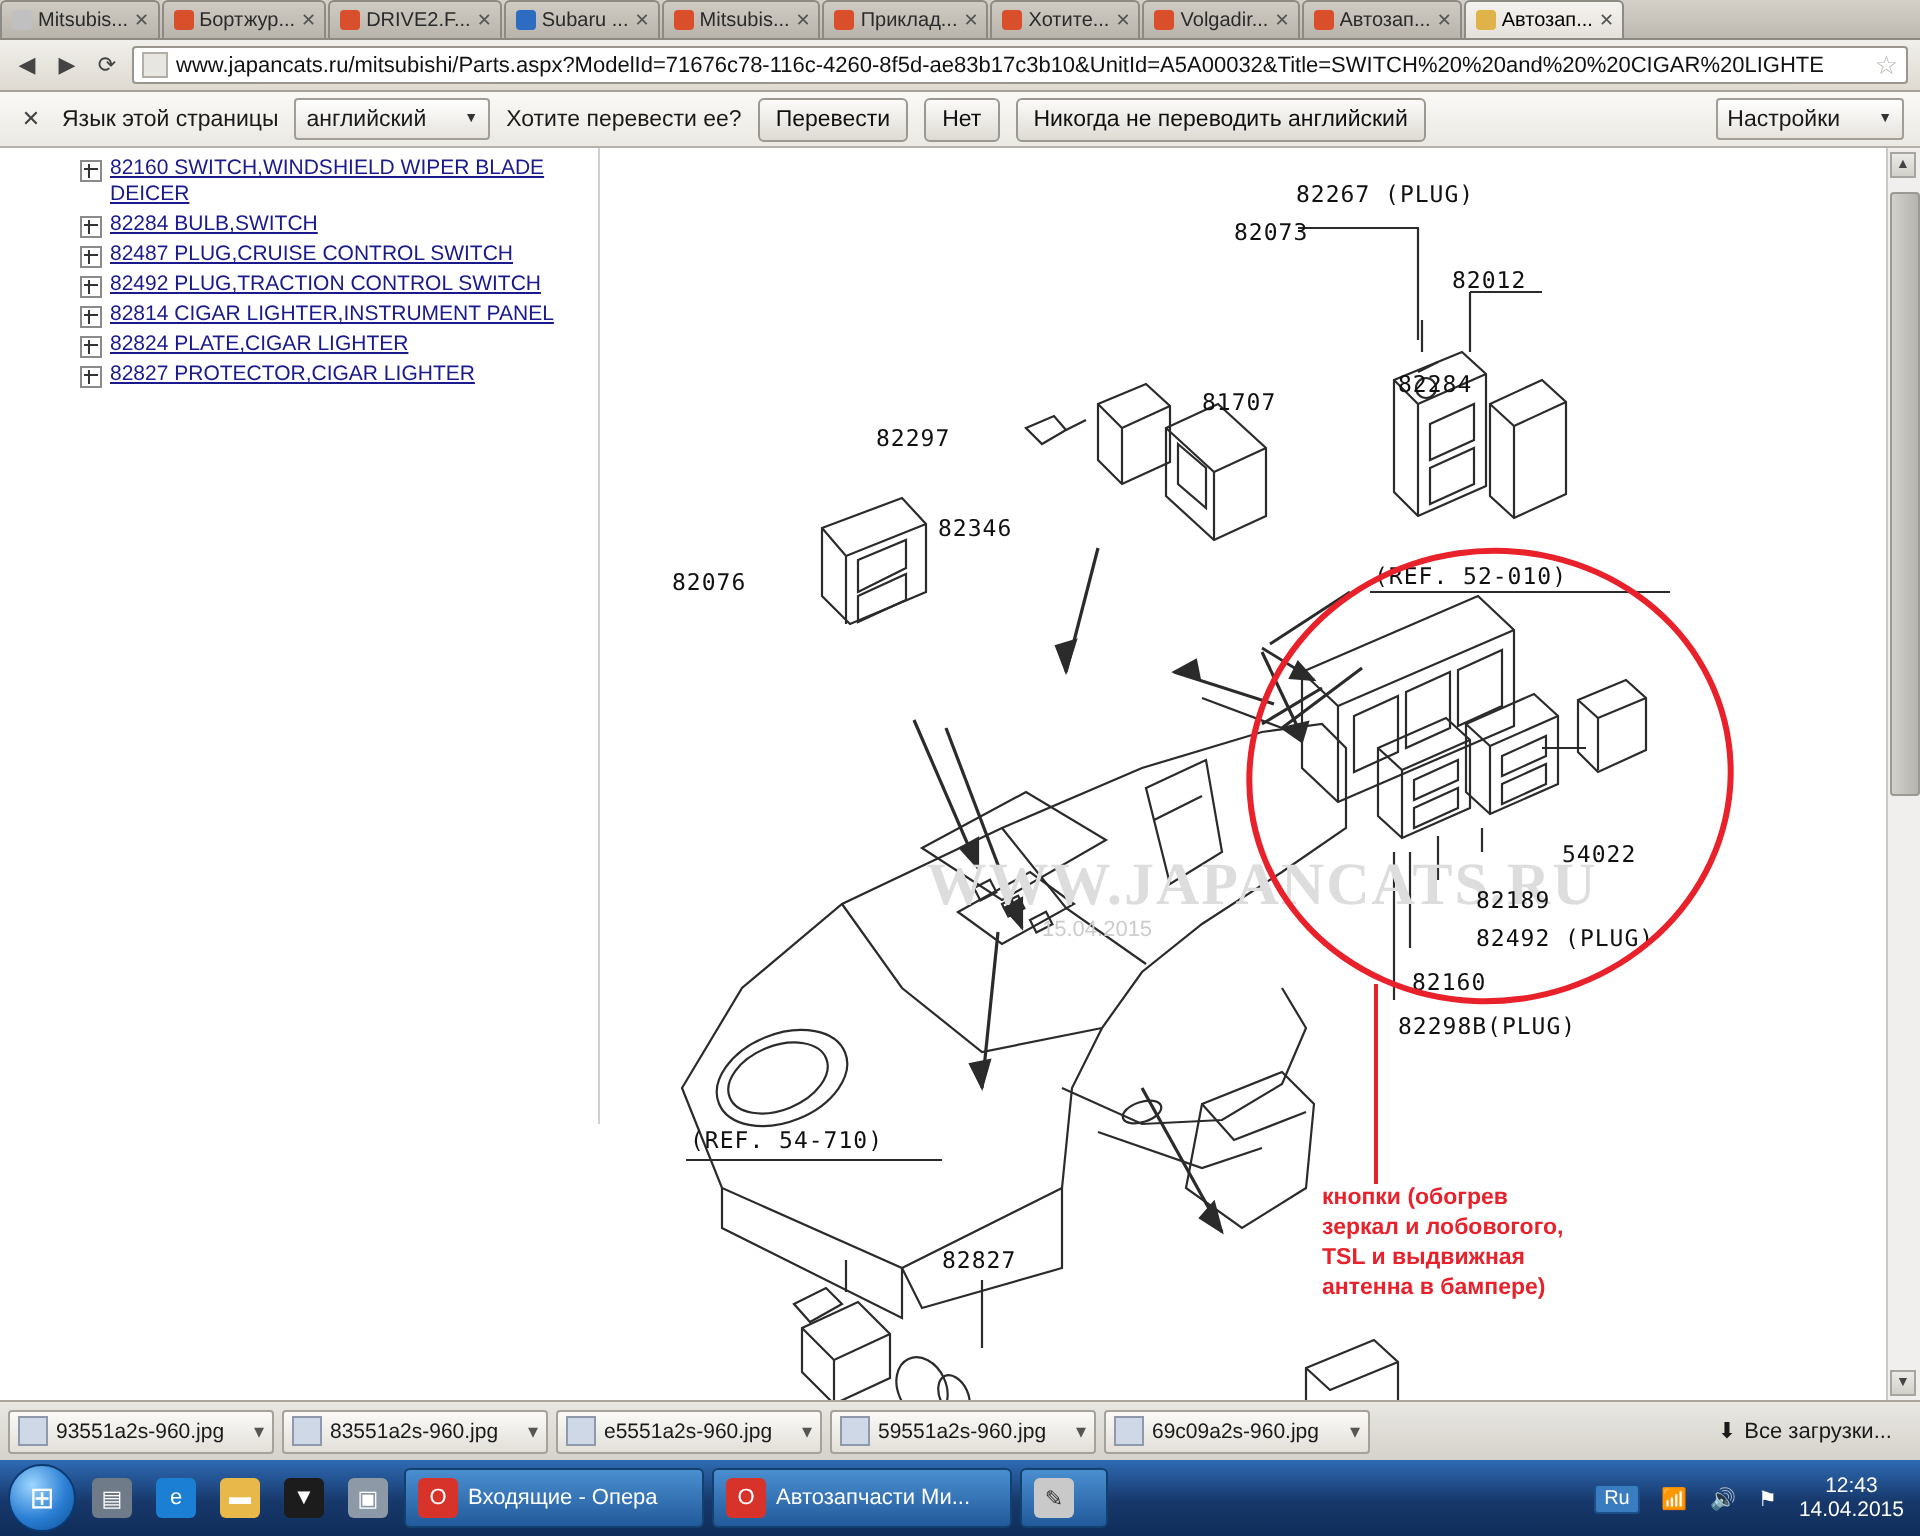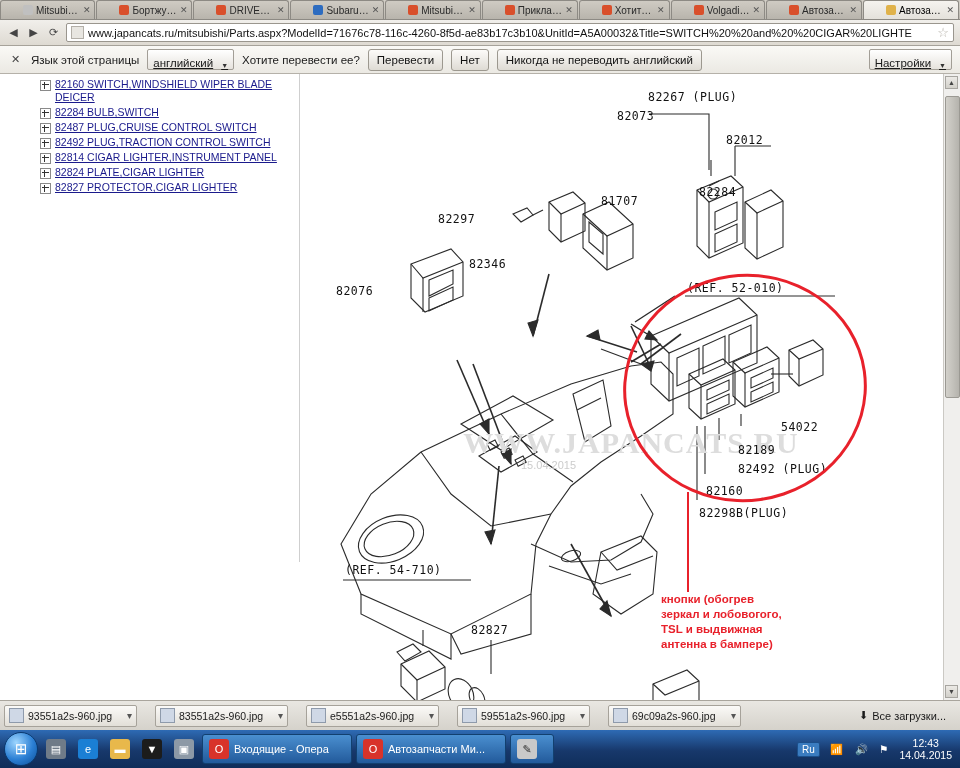--- a/index.html
+++ b/index.html
@@ -27,21 +27,21 @@
     display: flex;
     align-items: flex-end;
     border-bottom: 1px solid #8d8a84;
     box-sizing: border-box;
   }
   .tab {
     height: 19px;
     display: flex;
     align-items: center;
     gap: 3px;
-    padding: 0 4px 0 22px;
+    padding: 0 4px 0 5px;
     font-size: 10px;
     color: #2a2a2a;
     background: linear-gradient(#cfcbc3, #b8b4ac);
     border: 1px solid #8d8a84;
     border-bottom: none;
     border-radius: 3px 3px 0 0;
     margin-right: 1px;
     box-sizing: border-box;
     max-width: 96px;
     white-space: nowrap;
@@ -128,24 +128,23 @@
     font-size: 11.5px;
     color: #1a1a1a;
   }
   .trans-select {
     height: 19px;
     background: linear-gradient(#ffffff, #e6e3dd);
     border: 1px solid #a29e96;
     border-radius: 2px;
     padding: 0 5px;
     display: flex;
-    align-items: flex-end;
-    gap: 8px;
+    align-items: center;
+    gap: 19px;
     font-size: 11.5px;
-    text-decoration: underline;
   }
   .caret { font-size: 7px; color: #333; }
   .btn {
     height: 20px;
     background: linear-gradient(#fcfbf9, #dedbd4);
     border: 1px solid #9c988f;
     border-radius: 3px;
     padding: 0 8px;
     display: flex;
     align-items: center;
@@ -294,21 +293,21 @@
   .downloadbar {
     position: absolute;
     top: 700px; left: 0;
     width: 960px; height: 30px;
     background: linear-gradient(#e9e7e2, #d5d2cb);
     border-top: 1px solid #a9a59d;
     display: flex;
     align-items: center;
     padding: 0 4px;
     box-sizing: border-box;
-    gap: 18px;
+    gap: 4px;
   }
   .dl-item {
     height: 22px;
     min-width: 133px;
     background: linear-gradient(#fbfaf8, #e2dfd8);
     border: 1px solid #a6a29a;
     border-radius: 2px;
     display: flex;
     align-items: center;
     gap: 4px;

